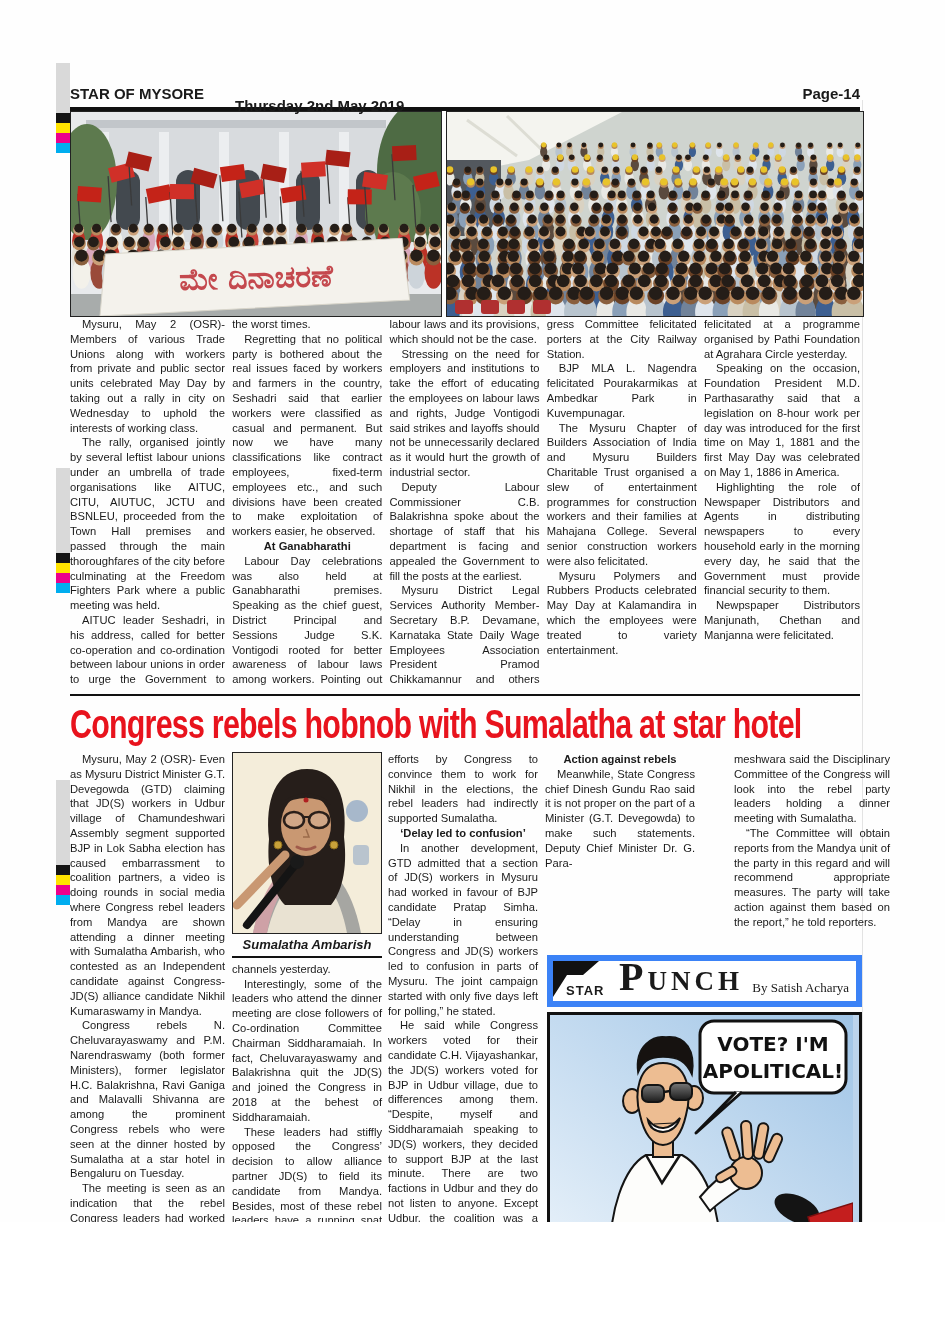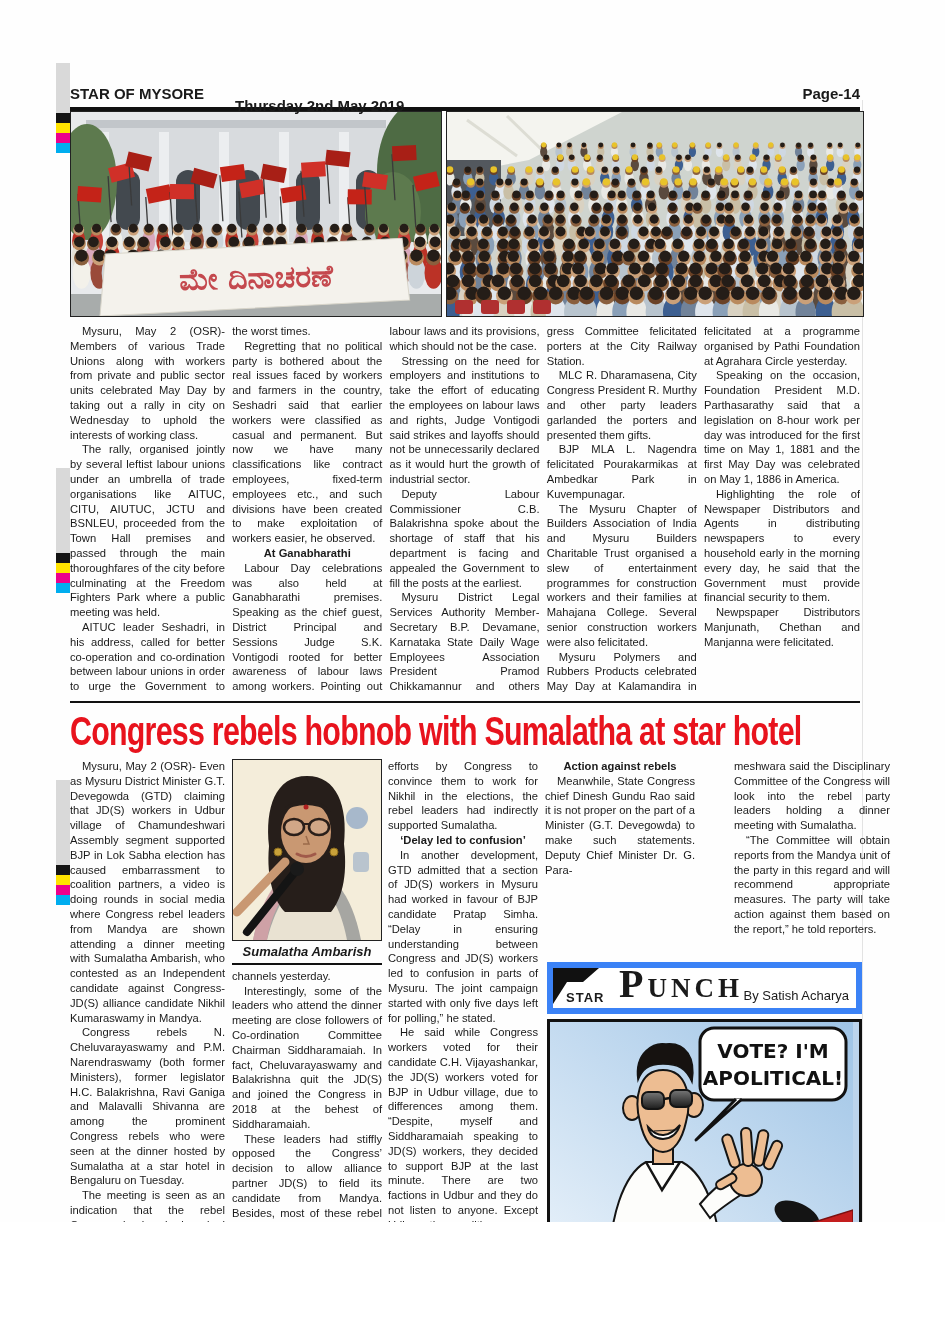--- a/index.html
+++ b/index.html
@@ -22,21 +22,21 @@
   .headline1 span{display:inline-block;transform:scaleX(.72);transform-origin:left center;
     font-size:47px;font-weight:bold;letter-spacing:-1px;line-height:50px;color:#0d0d0d;}
   .headline2{white-space:nowrap;margin:6px 0 6px 0;text-align:right;}
   .headline2 span{display:inline-block;transform:scaleX(.76);transform-origin:left center;
     font-size:40px;font-weight:bold;letter-spacing:-1px;line-height:44px;color:#e8131d;}
 
   .photos{display:flex;gap:4px;}
   .photoframe{border:1px solid #222;line-height:0;background:#dfe2e4;}
   .photos svg{display:block;}
 
-  .cols{display:flex;justify-content:space-between;margin-top:7px;}
+  .cols{display:flex;justify-content:space-between;}
   .col{width:150px;font-size:11.2px;line-height:14.8px;text-align:justify;}
   .col.w1{width:155px}.col.w5{width:156px}
   .col p{margin:0;text-indent:12px;}
   .col p.cont{text-indent:0;}
   .col .subhead{margin:0;font-weight:bold;text-align:center;text-indent:0;}
   .art1{height:372px;overflow:hidden;}
   .divider{height:2px;background:#111;margin-top:5px;}
 
   .art2{position:relative;height:527px;margin-top:4px;}
   .art2 .acol{position:absolute;top:0;width:150px;font-size:11.2px;line-height:14.8px;text-align:justify;}
@@ -52,21 +52,21 @@
   .caption{font-size:13px;font-weight:bold;font-style:italic;text-align:center;
            padding:4px 0 3px 0;border-bottom:2px solid #111;margin-bottom:4px;text-indent:0;}
 
   .starpunch{position:absolute;left:477px;top:203px;width:315px;}
   .sp-head{position:relative;height:40px;border:6px solid #3b82f6;background:#fff;}
   .sp-tri{position:absolute;left:0;top:0;line-height:0;}
   .sp-star{position:absolute;left:13px;bottom:3px;font-size:13px;font-weight:bold;letter-spacing:1px;}
   .sp-punch{position:absolute;left:66px;bottom:1px;display:inline-block;
             font-family:"Liberation Serif", serif;font-weight:bold;font-size:27px;letter-spacing:4px;}
   .sp-punch::first-letter{font-size:40px;}
-  .sp-by{position:absolute;right:7px;bottom:5px;font-family:Liberation Sans, sans-serif;font-size:13px;}
+  .sp-by{position:absolute;right:7px;bottom:5px;font-family:Liberation Serif, serif;font-size:13px;}
   .sp-cartoon{margin-top:5px;border:3px solid #111;line-height:0;background:#bcd4ec;}
 </style>
 </head>
 <body>
 
 <div class="page">
 
   <div class="graybar" style="top:63px;height:50px"></div>
   <div class="cmyk" style="top:113px">
     <div class="ink-k"></div>
@@ -1408,21 +1408,20 @@
       </div>
       <div class="col">
         <p class="cont">labour laws and its provisions, which should not be the case.</p>
         <p>Stressing on the need for employers and institutions to take the effort of educating the employees on labour laws and rights, Judge Vontigodi said strikes and layoffs should not be unnecessarily declared as it would hurt the growth of industrial sector.</p>
         <p>Deputy Labour Commissioner C.B. Balakrishna spoke about the shortage of staff that his department is facing and appealed the Government to fill the posts at the earliest.</p>
         <p>Mysuru District Legal Services Authority Member-Secretary B.P. Devamane, Karnataka State Daily Wage Employees Association President Pramod Chikkamannur and others were present.</p>
 
       </div>
       <div class="col">
         <p class="cont">gress Committee felicitated porters at the City Railway Station.</p>
-        <p>MLC R. Dharamasena, City Congress President R. Murthy and other party leaders garlanded the porters and presented them gifts.</p>
         <p>BJP MLA L. Nagendra felicitated Pourakarmikas at Ambedkar Park in Kuvempunagar.</p>
         <p>The Mysuru Chapter of Builders Association of India and Mysuru Builders Charitable Trust organised a slew of entertainment programmes for construction workers and their families at Mahajana College. Several senior construction workers were also felicitated.</p>
         <p>Mysuru Polymers and Rubbers Products celebrated May Day at Kalamandira in which the employees were treated to variety entertainment.</p>
 
       </div>
       <div class="col w5">
         <p class="cont">felicitated at a programme organised by Pathi Foundation at Agrahara Circle yesterday.</p>
         <p>Speaking on the occasion, Foundation President M.D. Parthasarathy said that a legislation on 8-hour work per day was introduced for the first time on May 1, 1881 and the first May Day was celebrated on May 1, 1886 in America.</p>
         <p>Highlighting the role of Newspaper Distributors and Agents in distributing newspapers to every household early in the morning every day, he said that the Government must provide financial security to them.</p>
         <p>Newpspaper Distributors Manjunath, Chethan and Manjanna were felicitated.</p>

